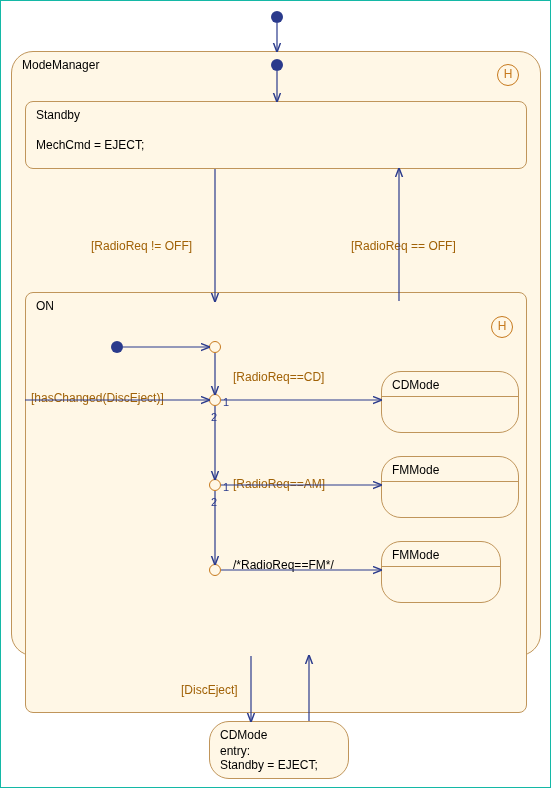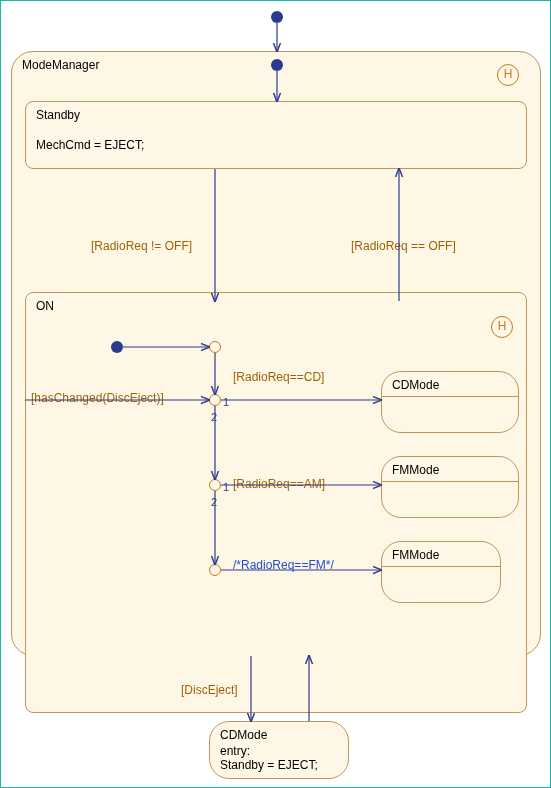--- a/index.html
+++ b/index.html
@@ -18,21 +18,21 @@
   .hist{position:absolute;width:22px;height:22px;border:1.5px solid #c77a1e;border-radius:50%;box-sizing:border-box;color:#c77a1e;text-align:center;line-height:19px;font-size:12px;background:transparent}
 
   
   .init{position:absolute;width:12px;height:12px;border-radius:50%;background:#2a3a8c}
 
   
   .junc{position:absolute;width:12px;height:12px;border-radius:50%;border:1.5px solid #c77a1e;background:#fff7e6;box-sizing:border-box}
 
   
   .tlabel{position:absolute;color:#a16207;font-size:12px;white-space:nowrap}
-  .tlabel.comment{color:#1d4ed8}
+  .tlabel.comment{color:#000000}
   .prio{position:absolute;color:#2a3a8c;font-size:11px}
 
   svg.lines{position:absolute;left:0;top:0;pointer-events:none}
 </style>
 </head>
 <body>
 
 <div id="wrap">
 
   <div class="init" style="left:270px;top:10px"></div>

